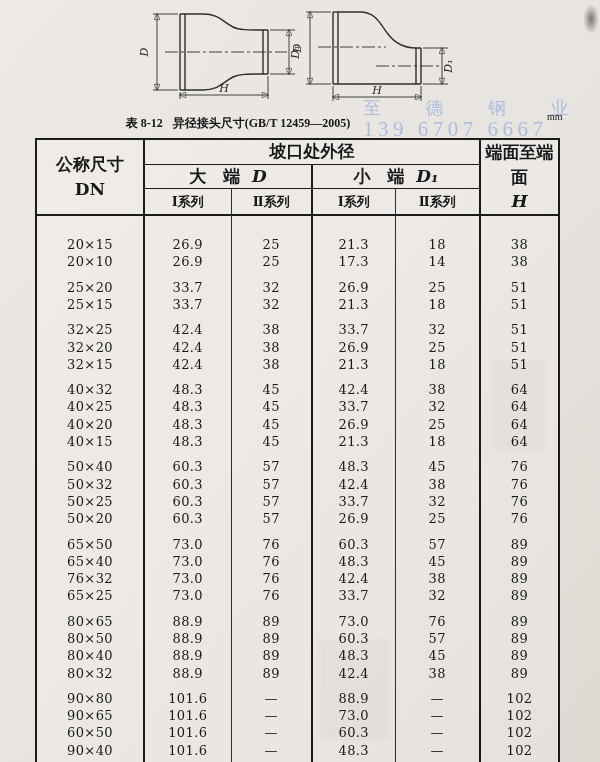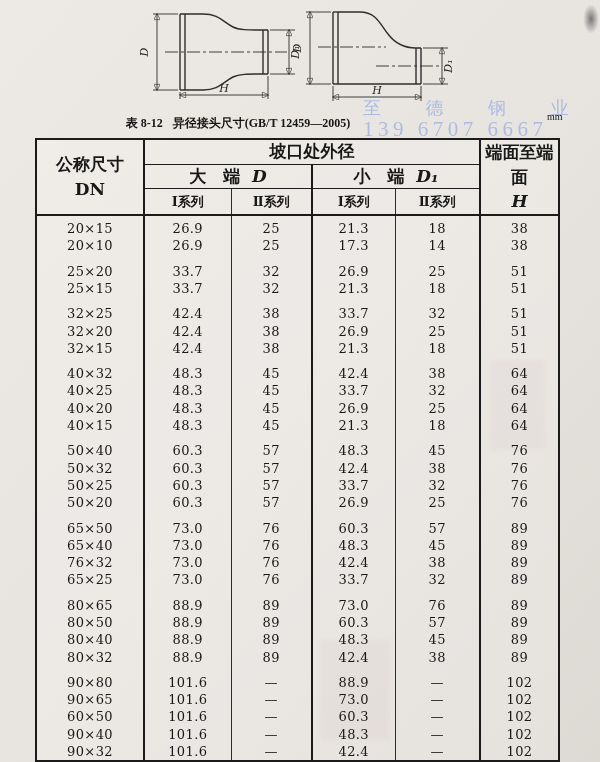--- a/index.html
+++ b/index.html
@@ -42,21 +42,21 @@
   thead tr.r2 th{height:23px;}
   thead tr.r3 th{height:24px;font-size:13px;}
   th.span2{line-height:1.45;margin-top:33px;}
   th .sym{font-style:italic;font-family:"DejaVu Serif",serif;}
   .bR2{border-right:2px solid #1b1b1b;}
   .bR1{border-right:1px solid #2c2c2c;}
   .bB2{border-bottom:2px solid #1b1b1b;}
   .bB1{border-bottom:1.5px solid #1b1b1b;}
   tbody td{height:17.3px;font-size:13px;letter-spacing:.4px;}
   tbody tr.group-start td{padding-top:8px;}
-  tbody tr:first-child td{padding-top:4px;}
+  tbody tr:first-child td{padding-top:20px;}
 </style>
 </head>
 <body>
 
 <div class="page">
 
   <div class="smudge"></div>
   <div class="ghost" style="left:490px;top:360px;width:55px;height:90px;"></div>
   <div class="ghost" style="left:320px;top:640px;width:70px;height:100px;"></div>
 

